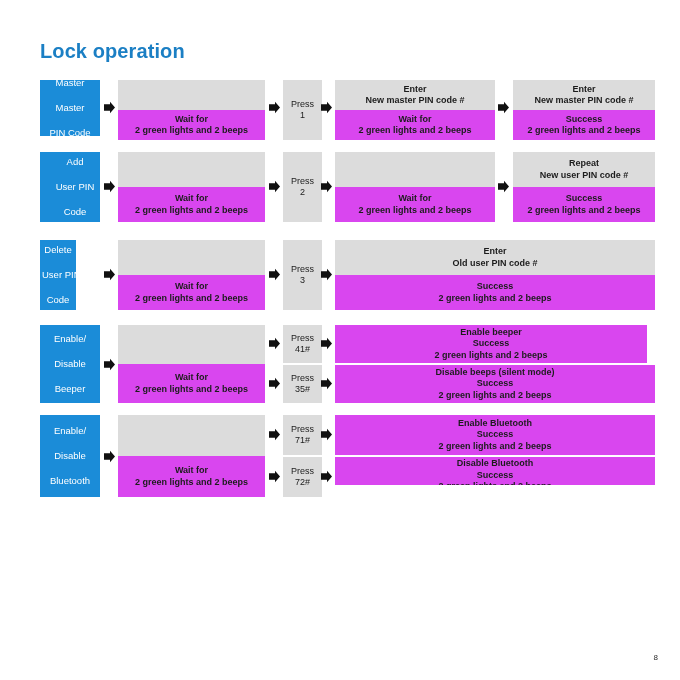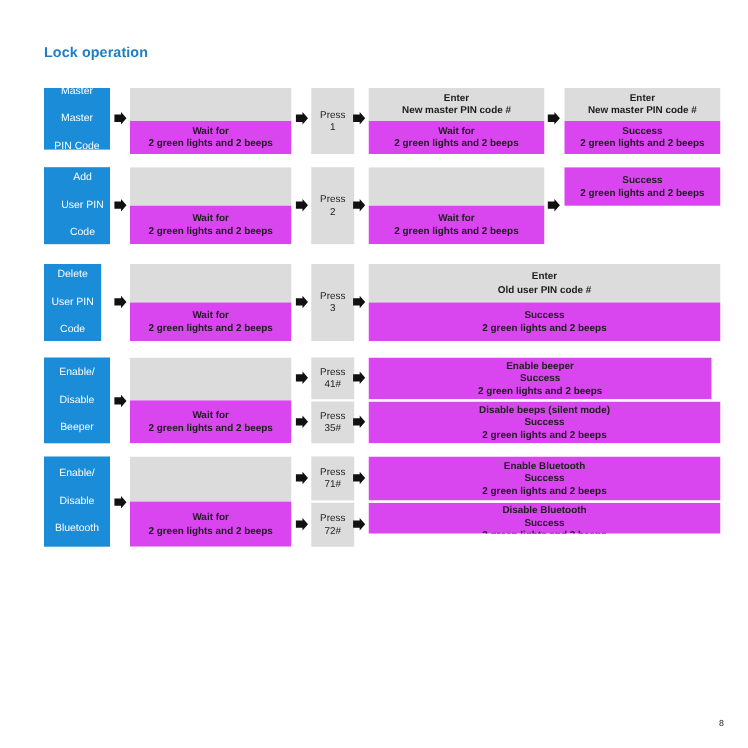--- a/index.html
+++ b/index.html
@@ -14,21 +14,21 @@
     position: relative;
     overflow: hidden;
     -webkit-font-smoothing: antialiased;
   }
 
   
   .page-title {
     position: absolute;
     left: 40px;
     top: 40px;
-    font-size: 13px;
+    font-size: 20px;
     font-weight: bold;
     color: #1b7fc4;
     letter-spacing: 0.1px;
   }
 
   
   .diagram {
     position: absolute;
     left: 0;
     top: 0;
@@ -245,30 +245,34 @@
       </div>
     </div>
 
     <div class="arrow" style="left:497px; top:180px;">
       <svg width="13" height="13" viewBox="0 0 13 13">
           <path d="M1 3.2 H7 V0.8 L12 6.5 L7 12.2 V9.8 H1 Z" fill="#111"></path>
         </svg>
     </div>
 
     <div class="step-box" style="left:513px; top:152px; width:142px; height:70px;">
+      <div class="seg light" style="height:35px;">
+        <span class="seg-line">Repeat</span>
+        <span class="seg-line">New user PIN code #</span>
+      </div>
       <div class="seg dark" style="height:35px;">
         <span class="seg-line">Success</span>
         <span class="seg-line">2 green lights and 2 beeps</span>
       </div>
     </div>
   </div>
 
   <div class="row">
 
-    <div class="label-box" style="left:40px; top:240px; width:52px; height:70px;">
+    <div class="label-box" style="left:40px; top:240px; width:36px; height:70px;">
       <span class="lbl-inner">
         <span class="seg-line">Delete</span><br>
         <span class="seg-line">User PIN</span><br>
         <span class="seg-line">Code</span>
       </span>
     </div>
 
     <div class="arrow" style="left:103px; top:268px;">
       <svg width="13" height="13" viewBox="0 0 13 13">
           <path d="M1 3.2 H7 V0.8 L12 6.5 L7 12.2 V9.8 H1 Z" fill="#111"></path>

